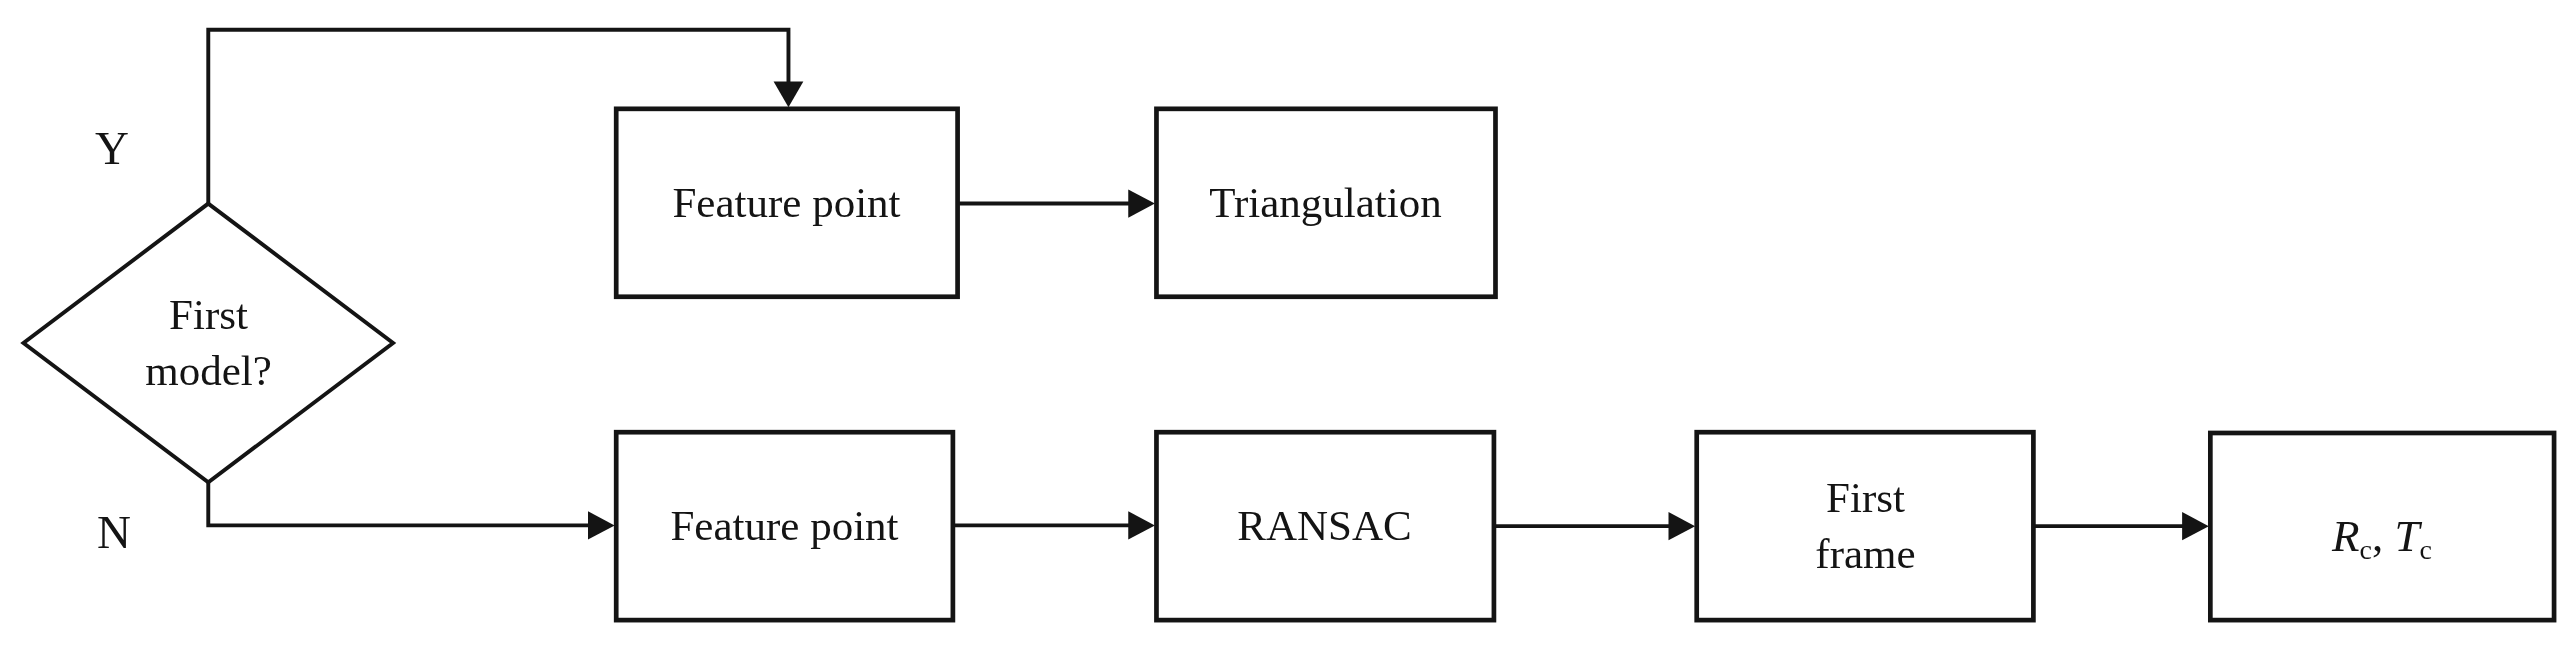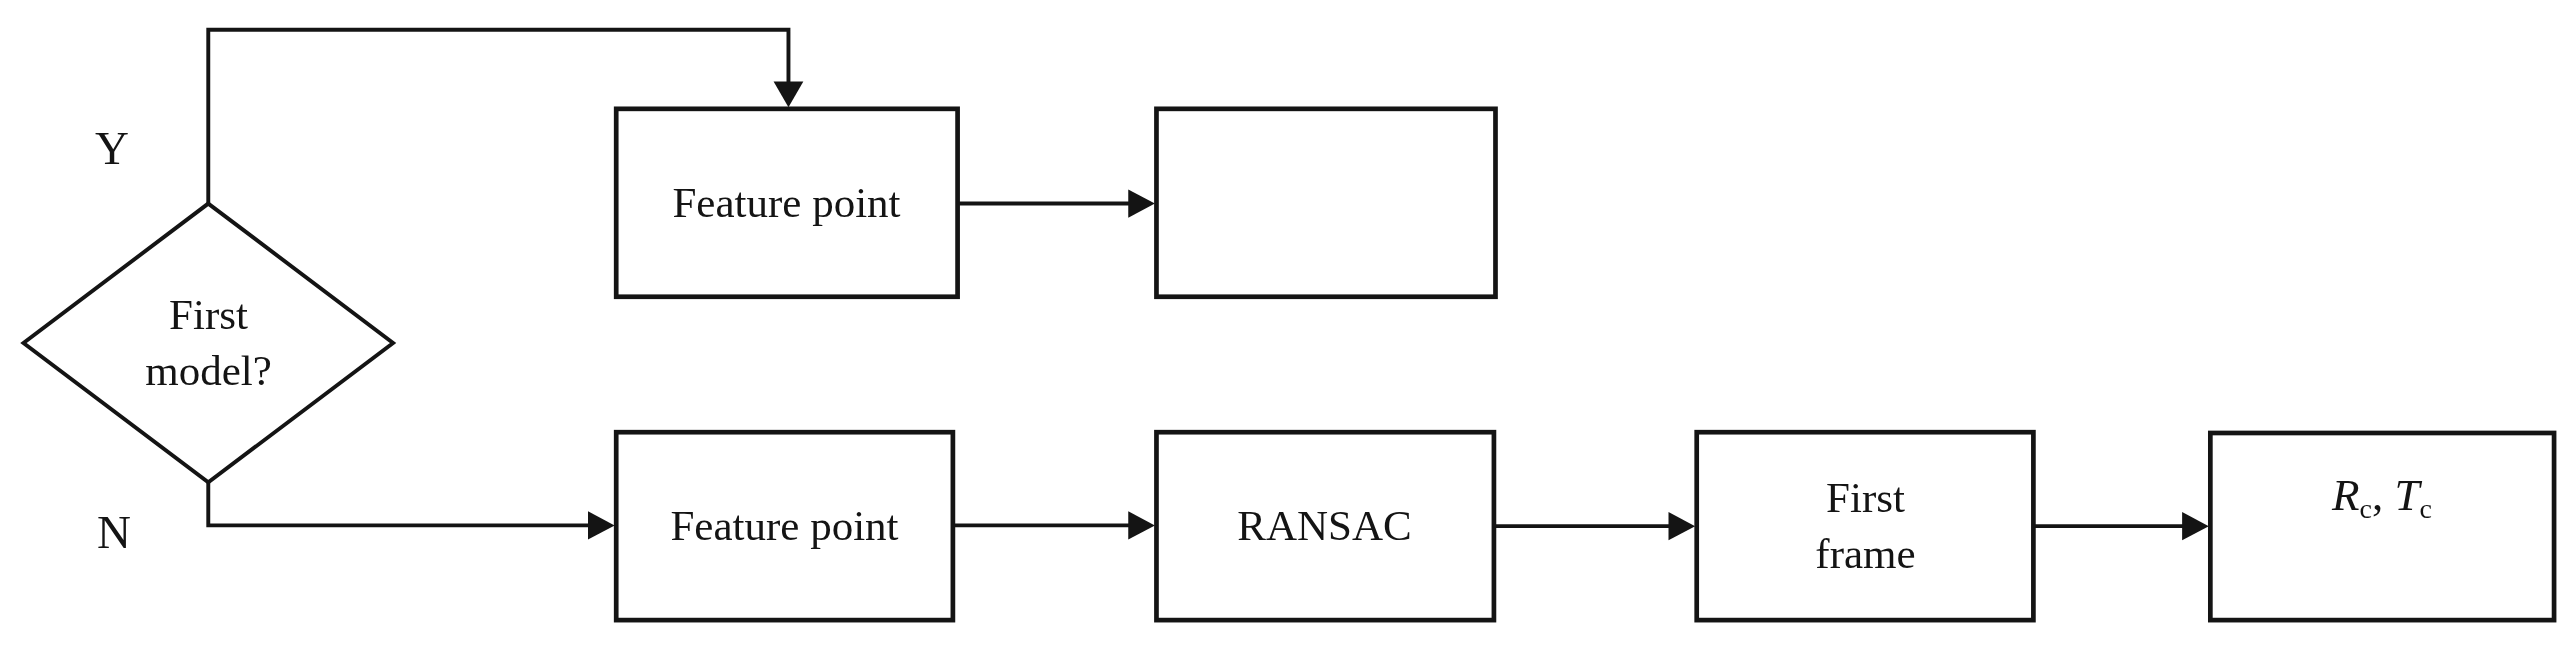--- a/index.html
+++ b/index.html
@@ -84,32 +84,35 @@
 
   <div class="label" style="left:23.5px; top:276px; width:370px; height:133px;justify-content:center;">
     <div>First</div>
     <div>model?</div>
   </div>
 
   <div class="label" style="left:616px; top:109px; width:341px; height:188px;">
     <div>Feature point</div>
   </div>
 
+  <div class="label" style="left:1156px; top:109px; width:339px; height:188px;">
+    <div>Triangulation</div>
+  </div>
 
   <div class="label" style="left:616px; top:432px; width:337px; height:188px;">
     <div>Feature point</div>
   </div>
 
   <div class="label" style="left:1156px; top:432px; width:337px; height:188px;">
     <div>RANSAC</div>
   </div>
 
   <div class="label" style="left:1697px; top:432px; width:337px; height:188px;">
     <div>First</div>
     <div>frame</div>
   </div>
 
-  <div class="label math" style="left:2210px; top:408px; width:344px; height:187px;">
+  <div class="label math" style="left:2210px; top:449px; width:344px; height:187px;">
     <div><span>R</span><span class="subscript">c</span><span class="sep">, </span><span>T</span><span class="subscript">c</span></div>
   </div>
 
 </div>
 
 
 </body></html>

